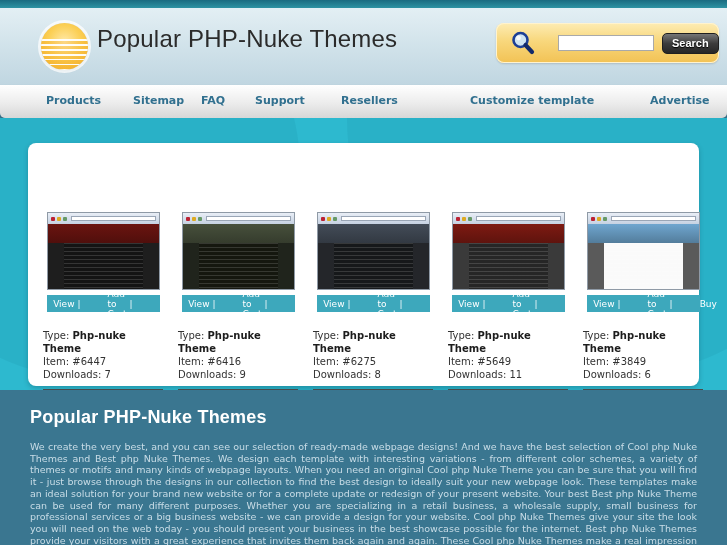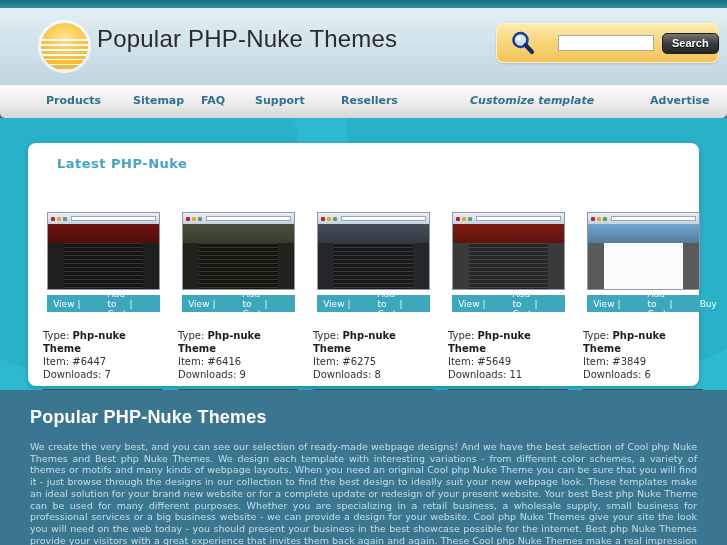--- a/index.html
+++ b/index.html
@@ -101,31 +101,30 @@
     <button class="search-btn">Search</button>
   </div>
 </div>
 
 <nav class="nav" id="navbar">
     <a style="left: 46px;">Products</a>
     <a style="left: 133px;">Sitemap</a>
     <a style="left: 201px;">FAQ</a>
     <a style="left: 255px;">Support</a>
     <a style="left: 341px;">Resellers</a>
-    <a style="left: 470px; font-style: italic;">Customize template</a>
+    <a style="left: 470px;">Customize template</a>
     <a style="left: 650px;">Advertise</a>
   </nav>
 
 <div class="band">
   <div class="blob b1"></div>
   <div class="blob b2"></div>
   <div class="blob b3"></div>
 
   <div class="panel">
-    <div class="panel-title">Latest PHP-Nuke</div>
     <div class="cards" id="cards">
   <div class="card">
     <div class="thumb" style="background: rgb(12, 12, 12);">
       <div class="t-chrome">
         <span class="t-dot r"></span>
               <span class="t-dot y"></span>
               <span class="t-dot g"></span>
         <div class="t-addr"></div>
       </div>
       <div class="t-banner" style="background: linear-gradient(rgb(107, 20, 16), rgba(0, 0, 0, 0.25)), rgb(107, 20, 16);"></div>

